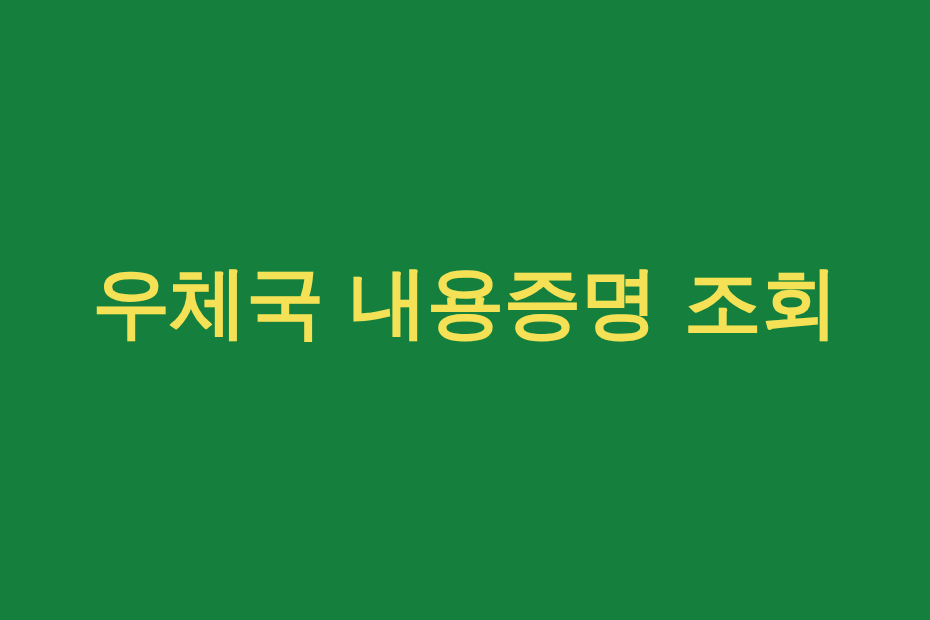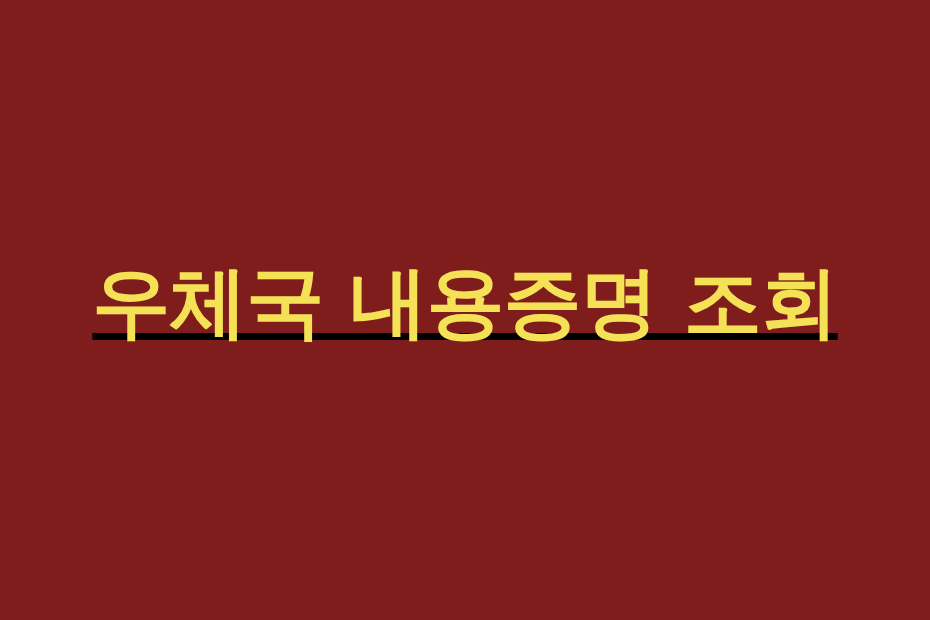--- a/index.html
+++ b/index.html
@@ -44,21 +44,21 @@
     letter-spacing: -1px;
     word-break: keep-all;
     white-space: pre;
     margin: 0;
     padding: 0;
   }
 </style>
 </head>
 <body style="background-color: rgb(14, 110, 98);">
 
-<div id="thumbnail-card" style="background-color: #7f1d1d; text-decoration: underline;">
+<div id="thumbnail-card" style="background-color: #15803d;">
 
   <div id="title-block">
 
     <span class="title-line" style="color: rgb(245, 225, 85);">우체국 내용증명 조회</span>
 
 
 
   </div>
 
 </div>

